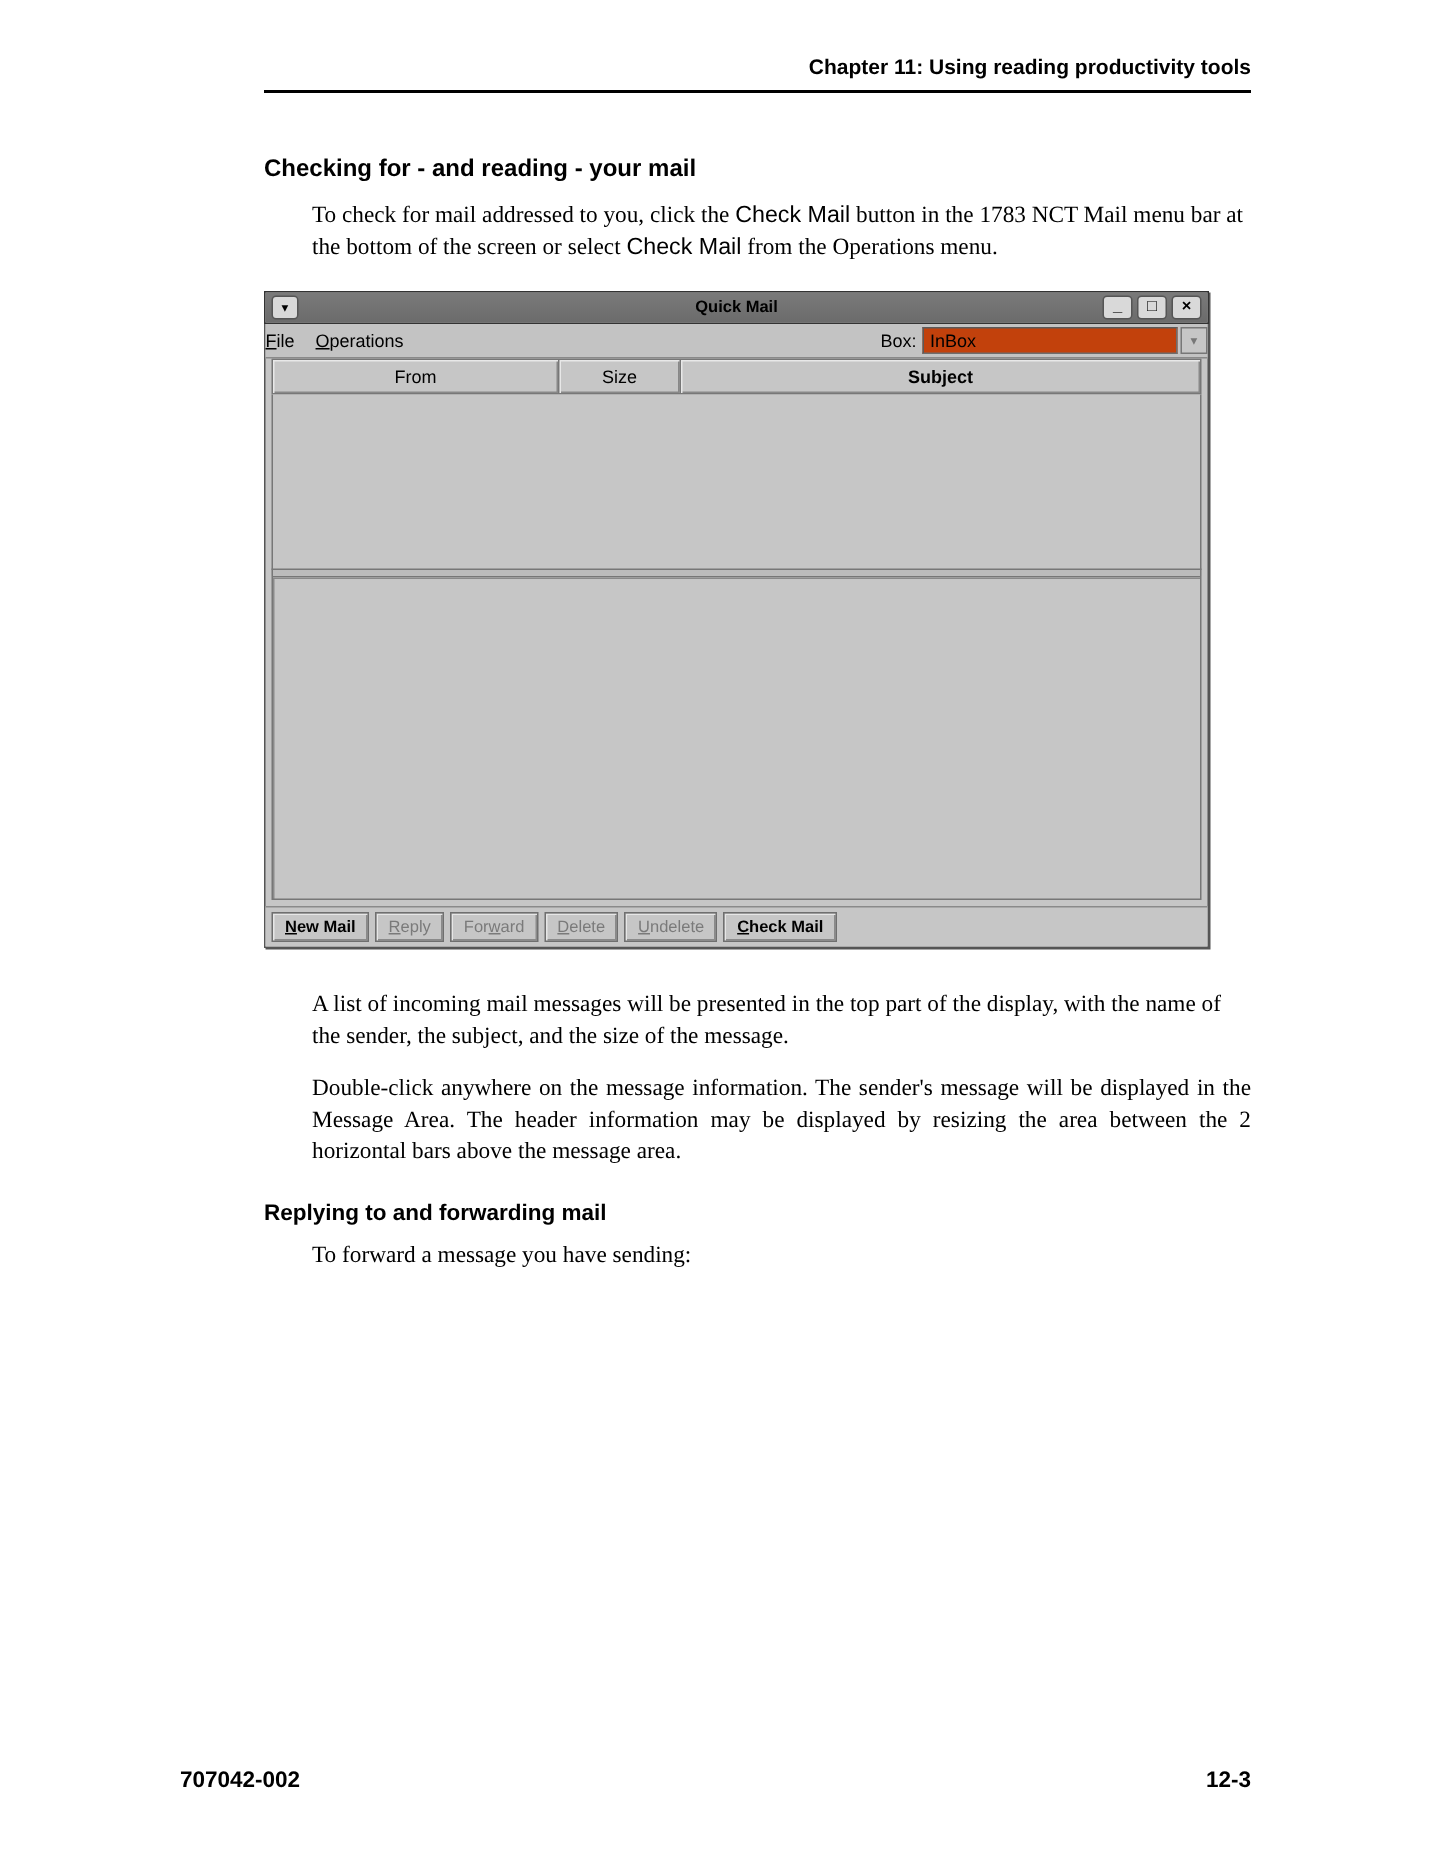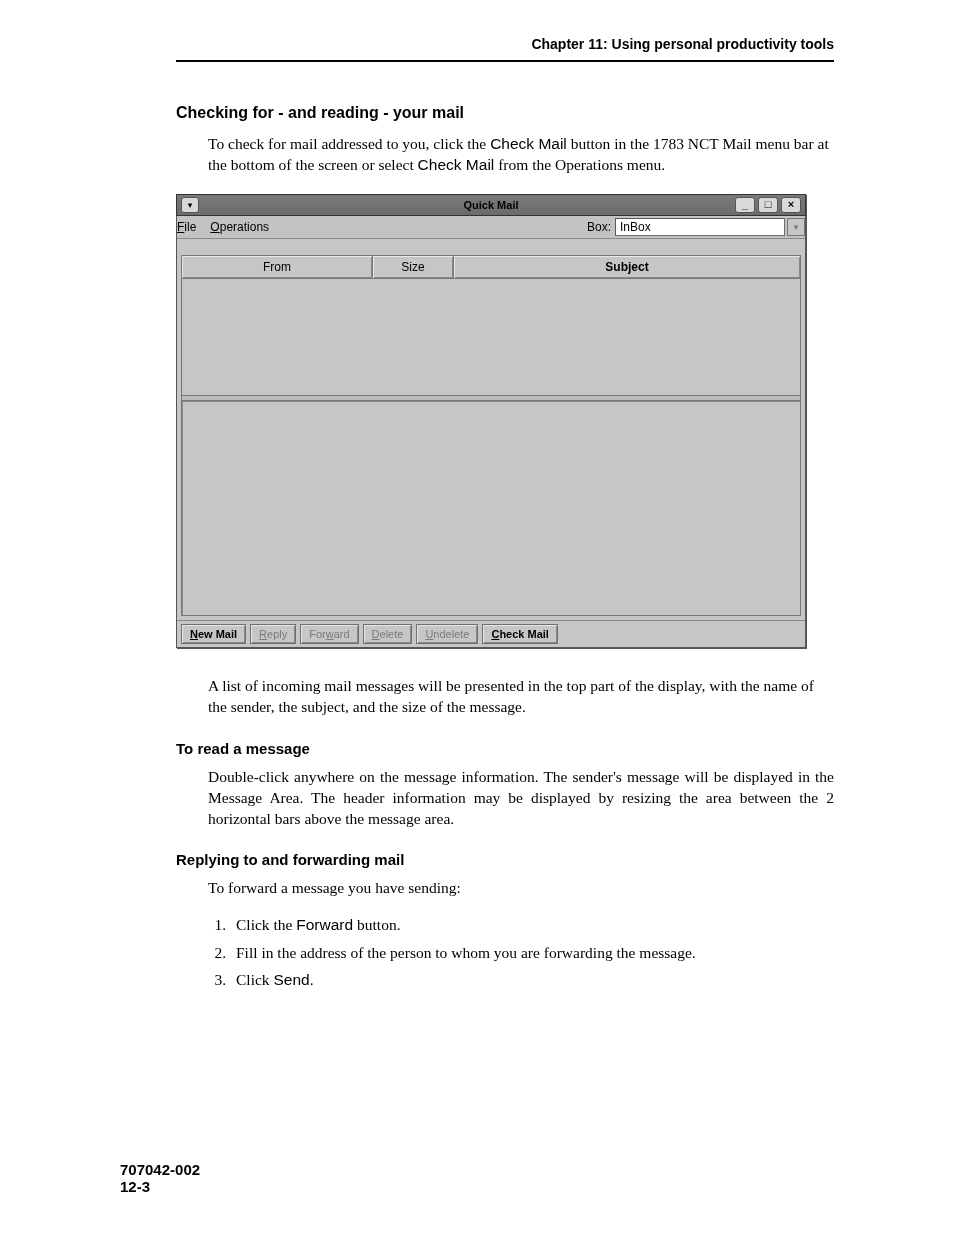--- a/index.html
+++ b/index.html
@@ -5,63 +5,63 @@
   html,body{margin:0;padding:0;background:#fff;font-family:"Times New Roman",serif;color:#000;}
   .page{width:954px;height:1235px;position:relative;box-sizing:border-box;padding:36px 120px 0 176px;}
   .chapter-header{font:700 14px Arial,Helvetica,sans-serif;text-align:right;margin:0 0 8px;}
   .hr-top{border:none;border-top:2px solid #000;margin:0 0 42px;}
   .h2{font:700 16px Arial,Helvetica,sans-serif;margin:0 0 12px;}
   .h3{font:700 15px Arial,Helvetica,sans-serif;margin:22px 0 10px;}
   .body{font-size:15.5px;line-height:1.35;margin:0 0 14px 32px;}
   .body.justify{text-align:justify;}
   .ol{margin:0 0 14px 32px;padding-left:22px;font-size:15.5px;line-height:1.5;}
   .ol li{padding-left:6px;margin-bottom:4px;}
-  .footer{position:absolute;left:120px;right:120px;bottom:40px;display:flex;justify-content:space-between;font:700 15px Arial,Helvetica,sans-serif;flex-direction:column;}
+  .footer{position:absolute;left:120px;right:120px;bottom:40px;display:flex;justify-content:space-between;font:700 15px Arial,Helvetica,sans-serif;}
   .b{font-weight:400;font-family:Arial,Helvetica,sans-serif;}
 
   
   .shot{margin:18px 0 28px 0;}
   .qm{width:630px;font:12px Arial,Helvetica,sans-serif;color:#000;box-shadow:1px 1px 0 #555;}
   .qm-titlebar{height:20px;background:linear-gradient(#7a7a7a,#6b6b6b);display:flex;align-items:center;justify-content:space-between;padding:0 4px;border:1px solid #333;}
   .qm-t-left{display:flex;align-items:center;}
   .qm-sysicon{width:16px;height:14px;background:#d9d9d9;border:1px solid #555;border-radius:3px;display:flex;align-items:center;justify-content:center;font-size:9px;}
   .qm-title{flex:1;text-align:center;font:700 11px Arial;color:#000;position:absolute;left:0;right:0;}
   .qm-tbuttons{display:flex;gap:3px;position:relative;z-index:2;}
   .qm-tbtn{width:18px;height:14px;background:#d9d9d9;border:1px solid #555;border-radius:3px;display:flex;align-items:center;justify-content:center;font:700 11px Arial;line-height:1;}
   .qm-titlebar{position:relative;}
 
   .qm-body{background:#c6c6c6;border:1px solid #555;border-top:none;padding:0;}
   .qm-menubar{display:flex;align-items:center;height:22px;padding:0 0;border-bottom:1px solid #8a8a8a;background:#c3c3c3;}
   .qm-menuitem{margin-right:14px;cursor:default;}
   .qm-menuitem .ul{text-decoration:underline;}
   .qm-boxlab{margin-left:auto;margin-right:4px;}
-  .qm-boxfield{width:160px;height:16px;background:#ffffff;border:1px solid #6d6d6d;border-top-color:#5a5a5a;border-left-color:#5a5a5a;padding:0 4px;display:flex;align-items:center;font-size:12px;}
+  .qm-boxfield{width:160px;height:16px;background:#c2410c;border:1px solid #6d6d6d;border-top-color:#5a5a5a;border-left-color:#5a5a5a;padding:0 4px;display:flex;align-items:center;font-size:12px;}
   .qm-boxbtn{width:16px;height:16px;margin-left:2px;background:#c6c6c6;border:1px solid #777;display:flex;align-items:center;justify-content:center;font-size:9px;color:#777;}
 
-  .qm-columns{display:flex;height:22px;margin:16px 4px 0;border:1px solid #777;background:#c6c6c6;}
+  .qm-columns{display:flex;height:22px;margin:0 4px 0;border:1px solid #777;background:#c6c6c6;}
   .qm-col{display:flex;align-items:center;justify-content:center;border-right:1px solid #777;background:#c6c6c6;box-shadow:inset 1px 1px 0 #e8e8e8,inset -1px -1px 0 #888;}
   .qm-col.from{flex:0 0 190px;}
   .qm-col.size{flex:0 0 80px;}
   .qm-col.subject{flex:1;border-right:none;font-weight:bold;}
 
   .qm-list{height:116px;margin:0 4px;border:1px solid #777;border-top:none;background:#c6c6c6;}
   .qm-sep{height:4px;margin:0 4px;border-left:1px solid #777;border-right:1px solid #777;background:#bcbcbc;}
   .qm-msg{height:214px;margin:0 4px 4px;border:1px solid #777;border-top:1px solid #777;background:#c6c6c6;box-shadow:inset 1px 1px 0 #8a8a8a;}
 
   .qm-toolbar{display:flex;gap:4px;padding:3px 4px;background:#c6c6c6;border-top:1px solid #8a8a8a;}
   .qm-btn{height:18px;padding:0 8px;display:flex;align-items:center;justify-content:center;background:#c6c6c6;border:1px solid #6f6f6f;box-shadow:inset 1px 1px 0 #e6e6e6,inset -1px -1px 0 #8a8a8a;font-size:11px;white-space:nowrap;}
   .qm-btn .ul{text-decoration:underline;}
   .qm-btn.disabled{color:#7a7a7a;}
   .qm-btn.bold{font-weight:700;}
 </style>
 </head>
 <body>
 
 <div class="page">
-  <div class="chapter-header">Chapter 11: Using personal productivity tools</div>
+  <div class="chapter-header">Chapter 11: Using reading productivity tools</div>
   <hr class="hr-top">
 
   <div class="h2">Checking for - and reading - your mail</div>
   <p class="body">
     <span>To check for mail addressed to you, click the </span><span class="b">Check Mail</span><span> button in the 1783 NCT Mail menu bar at the bottom of the screen or select </span><span class="b">Check Mail</span><span> from the Operations menu.</span>
   </p>
 
   <div class="shot">
     <div class="qm">
       <div class="qm-titlebar">
@@ -119,28 +119,22 @@
               <span class="ul">C</span>
               <span>heck Mail</span>
             </div>
         </div>
       </div>
     </div>
   </div>
 
   <p class="body">A list of incoming mail messages will be presented in the top part of the display, with the name of the sender, the subject, and the size of the message.</p>
 
-  <div class="h3">To read a message</div>
   <p class="body justify">Double-click anywhere on the message information. The sender's message will be displayed in the Message Area. The header information may be displayed by resizing the area between the 2 horizontal bars above the message area.</p>
 
   <div class="h3">Replying to and forwarding mail</div>
   <p class="body">To forward a message you have sending:</p>
-  <ol class="ol">
-    <li><span>Click the </span><span class="b">Forward</span><span> button.</span></li>
-    <li>Fill in the address of the person to whom you are forwarding the message.</li>
-    <li><span>Click </span><span class="b">Send</span><span>.</span></li>
-  </ol>
 
   <div class="footer">
     <span>707042-002</span>
     <span>12-3</span>
   </div>
 </div>
 
 </body></html>

